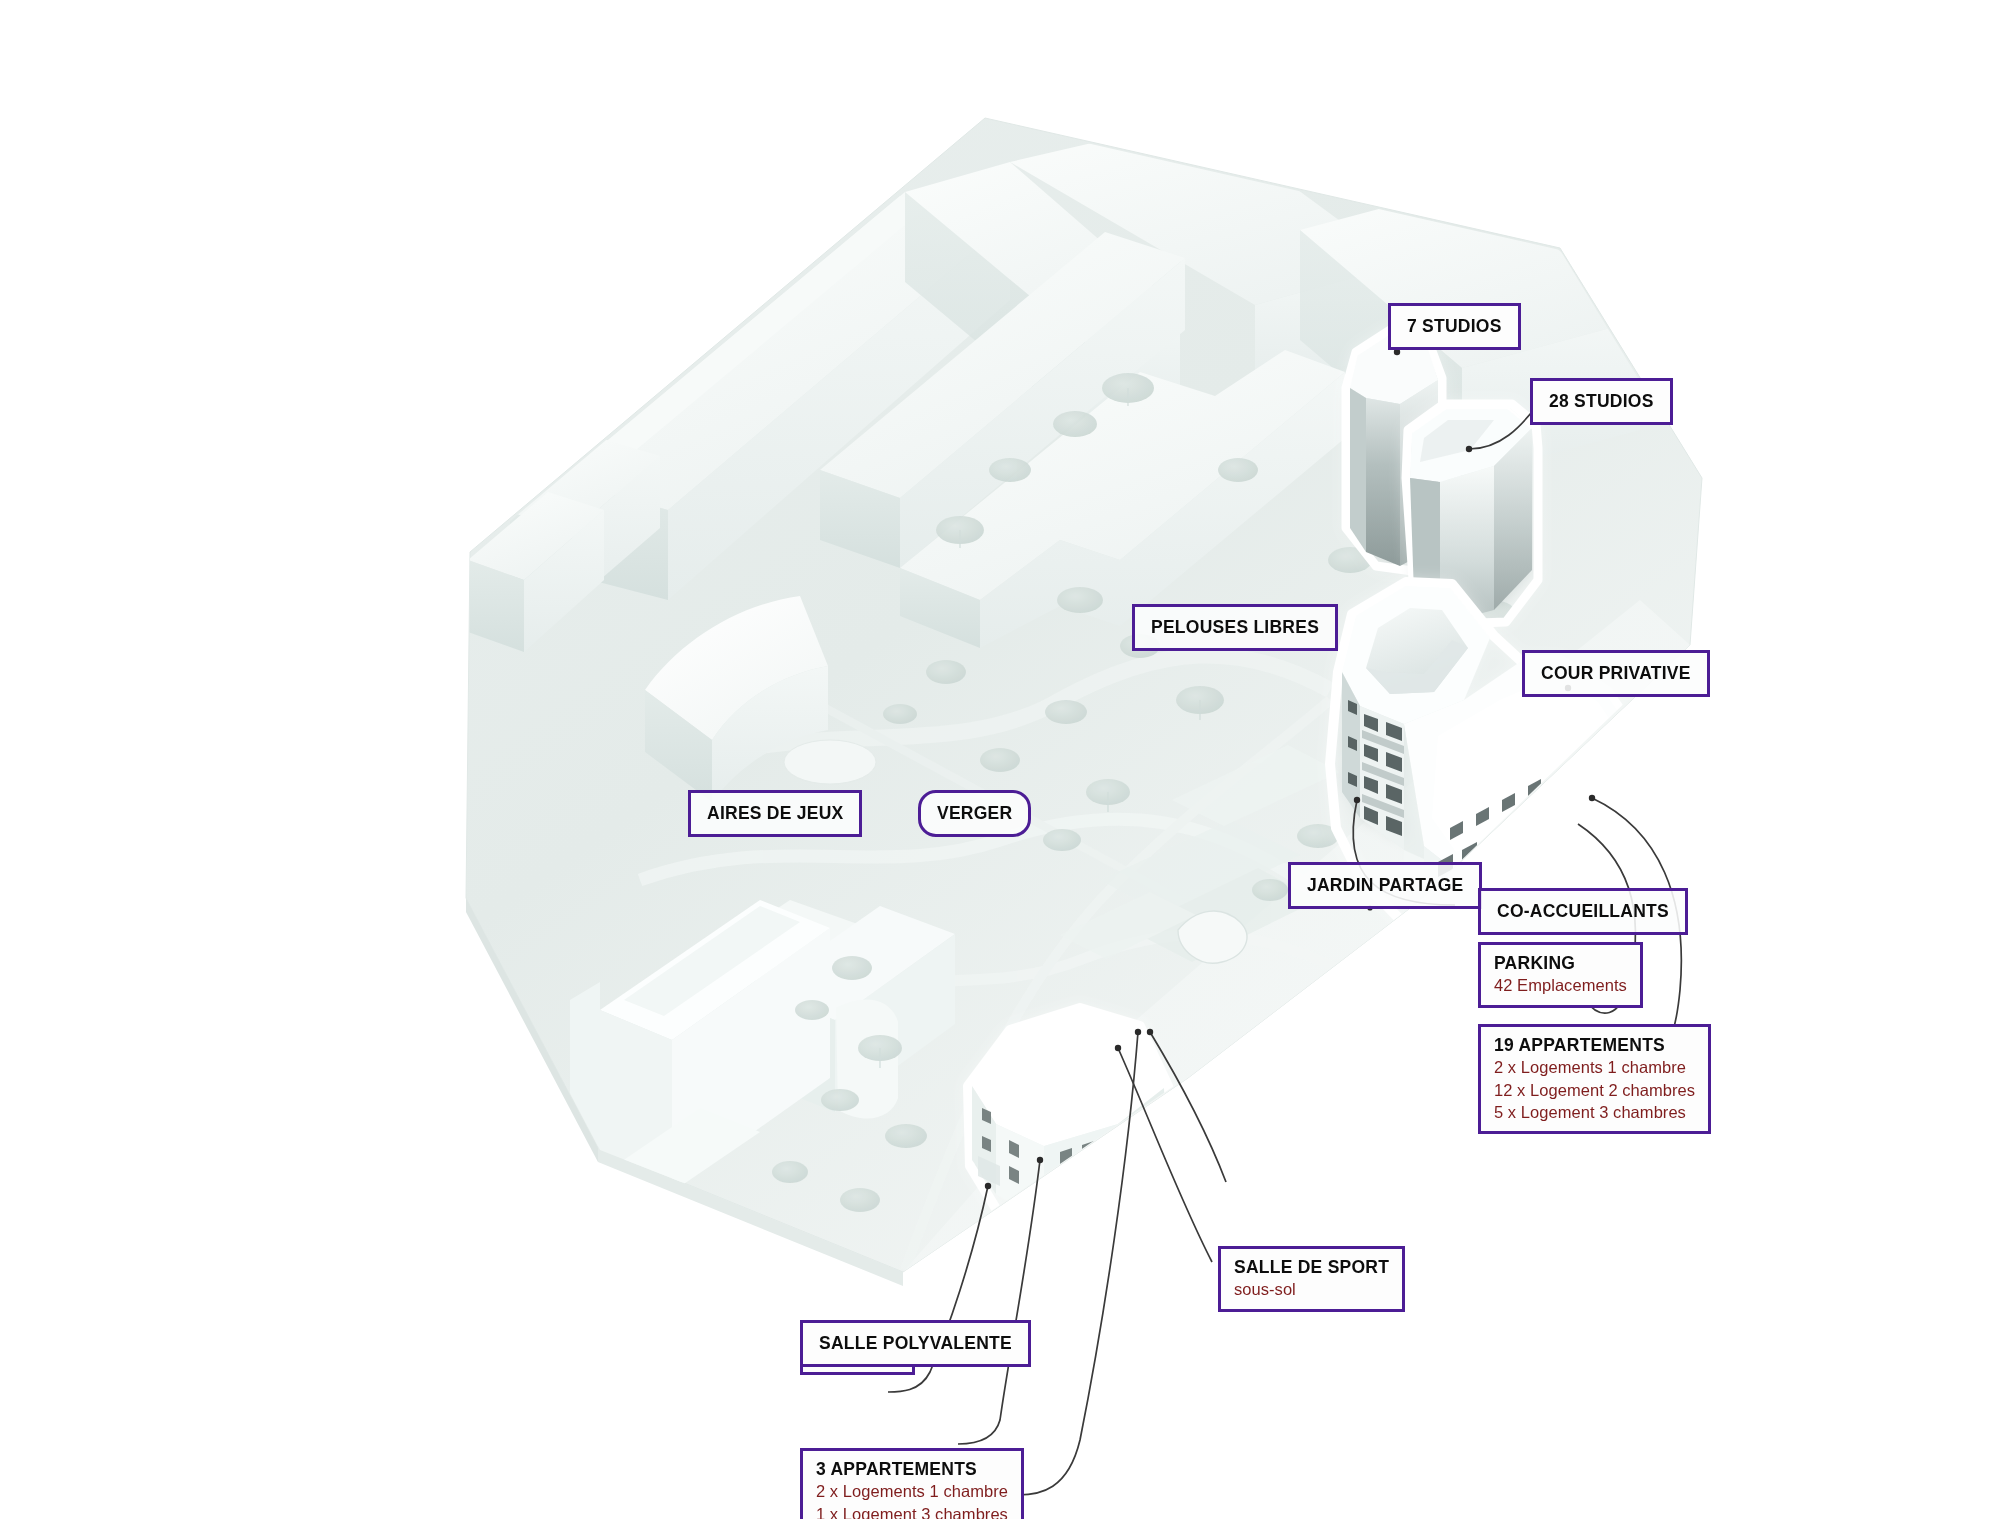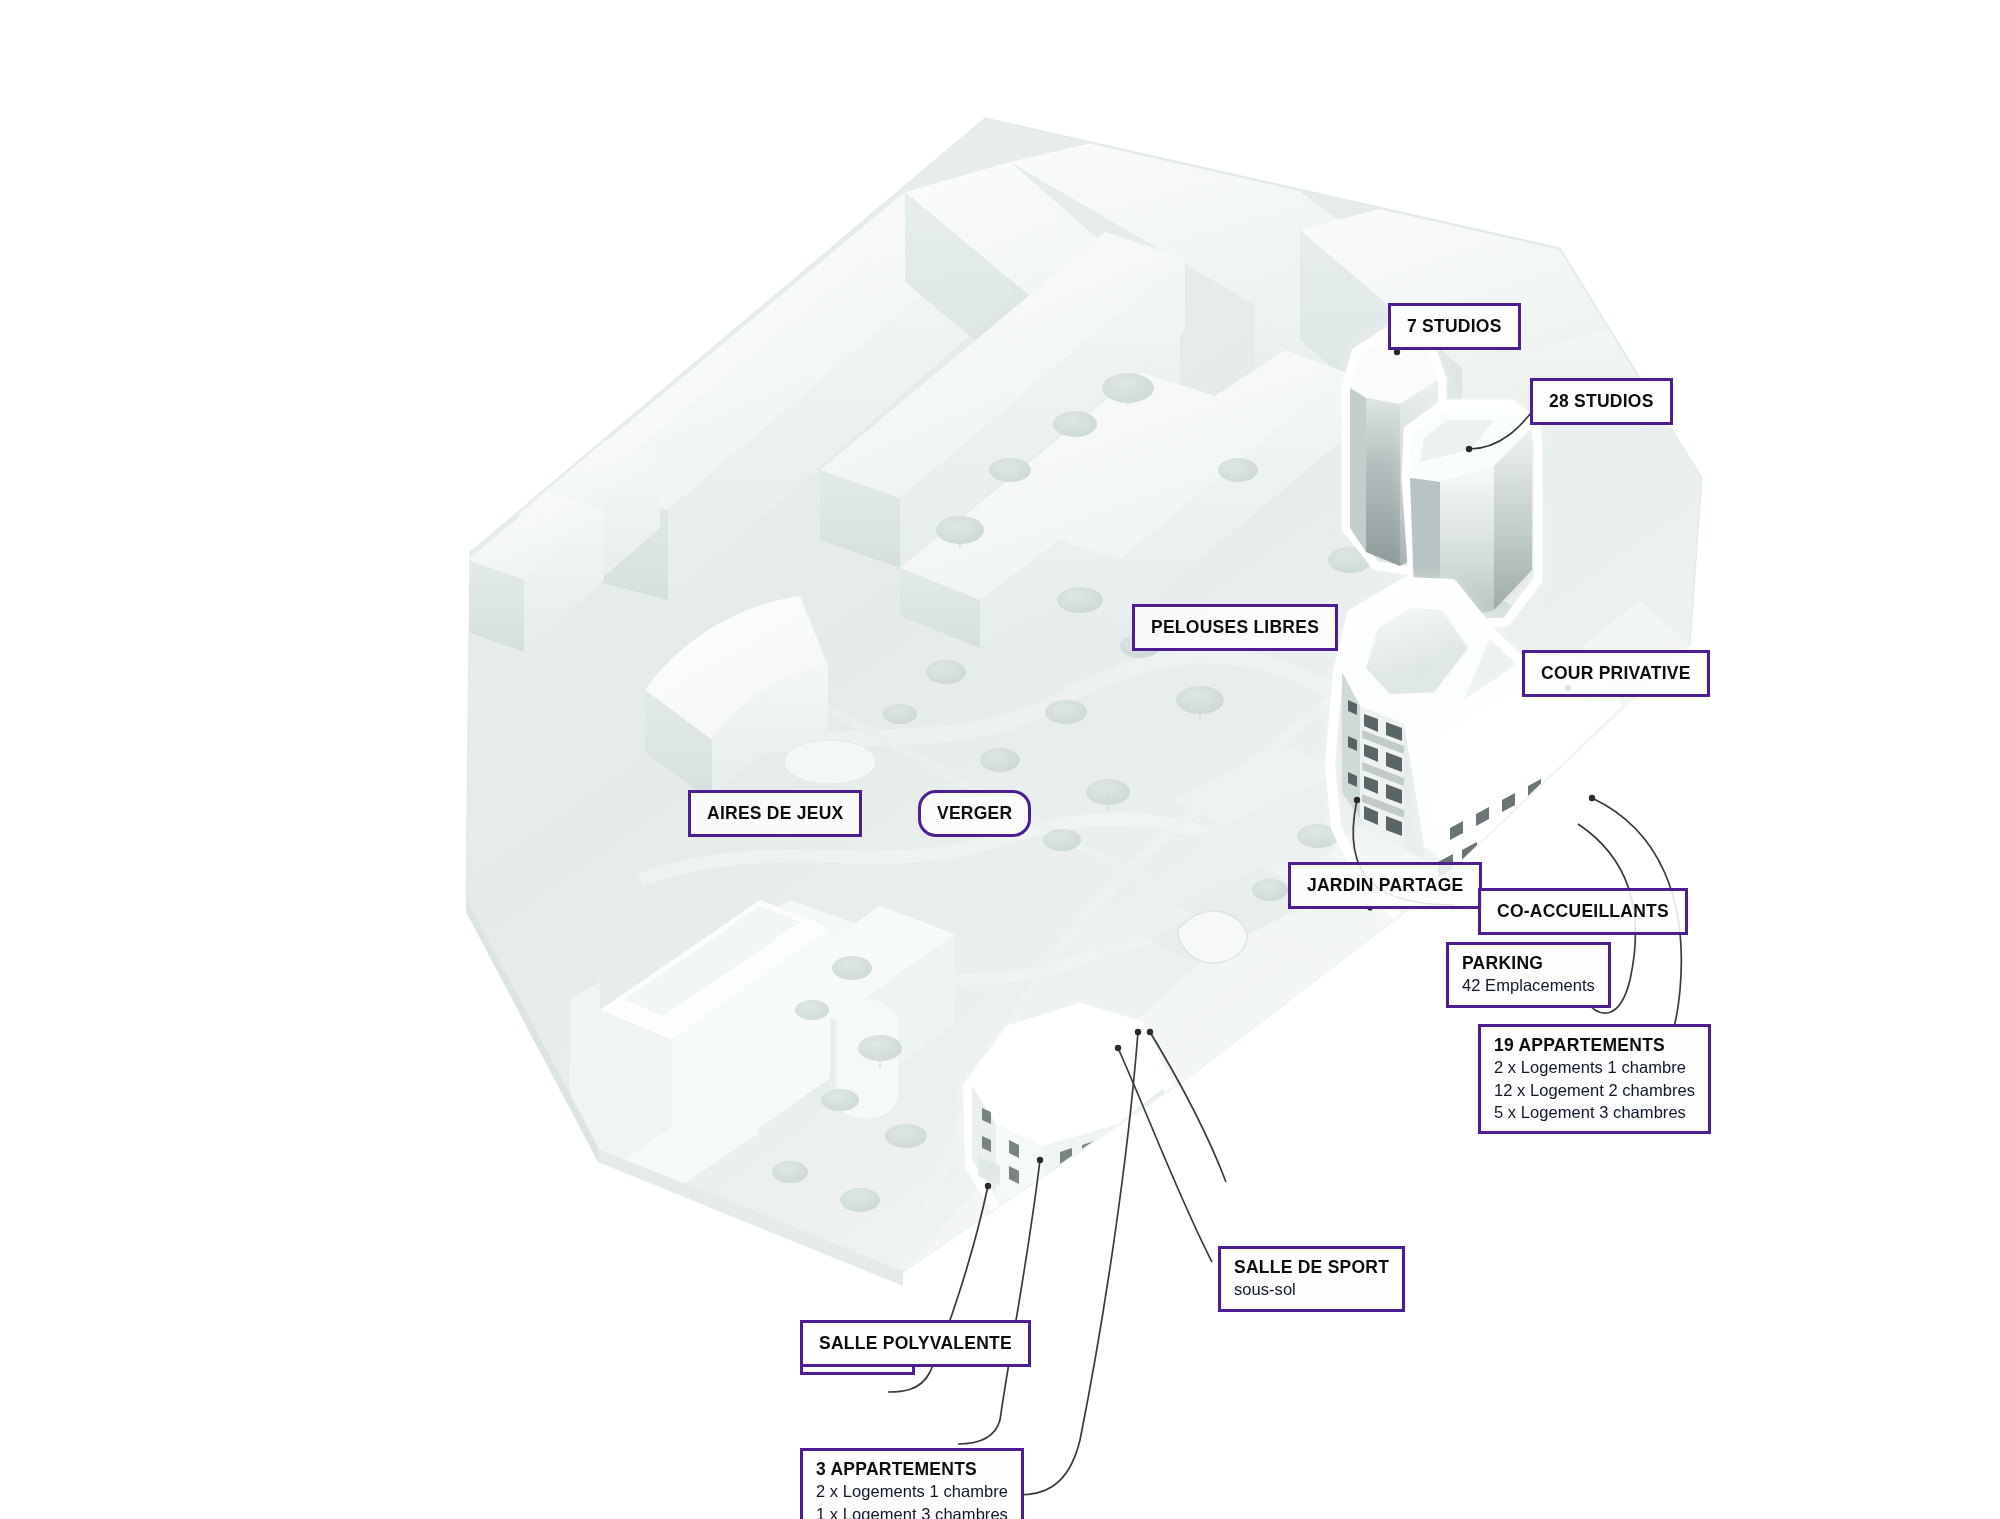--- a/index.html
+++ b/index.html
@@ -28,21 +28,21 @@
     font-size:17.5px;
     font-weight:bold;
     letter-spacing:0.25px;
     color:#0d0d0d;
     display:block;
   }
   .label .sub{
     font-size:16.5px;
     font-weight:normal;
     letter-spacing:0.05px;
-    color:#0f172a;
+    color:#7f1d1d;
     display:block;
     margin-top:1px;
   }
   .label.single{padding:9px 16px 10px 16px;}
   .label.single .ttl{font-size:17.5px;}
   .label.semi{background:rgba(252,253,253,0.88);}
 
   svg{display:block;}
   .lead{fill:none;stroke:#3a3a3a;stroke-width:1.7;}
   .leaddot{fill:#2a2a2a;}
@@ -471,21 +471,21 @@
   </div>
 
   <div class="label single semi" style="left:1288px; top:862px;">
     <span class="ttl">JARDIN PARTAGE</span>
   </div>
 
   <div class="label single semi" style="left:1478px; top:888px;">
     <span class="ttl">CO-ACCUEILLANTS</span>
   </div>
 
-  <div class="label" style="left:1446px; top:942px;">
+  <div class="label" style="left:1478px; top:942px;">
     <span class="ttl">PARKING</span>
     <span class="sub">42 Emplacements</span>
   </div>
 
   <div class="label" style="left:1478px; top:1024px;">
     <span class="ttl">19 APPARTEMENTS</span>
     <span class="sub">2 x Logements 1 chambre</span>
     <span class="sub">12 x Logement  2 chambres</span>
     <span class="sub">5 x Logement  3 chambres</span>
   </div>

